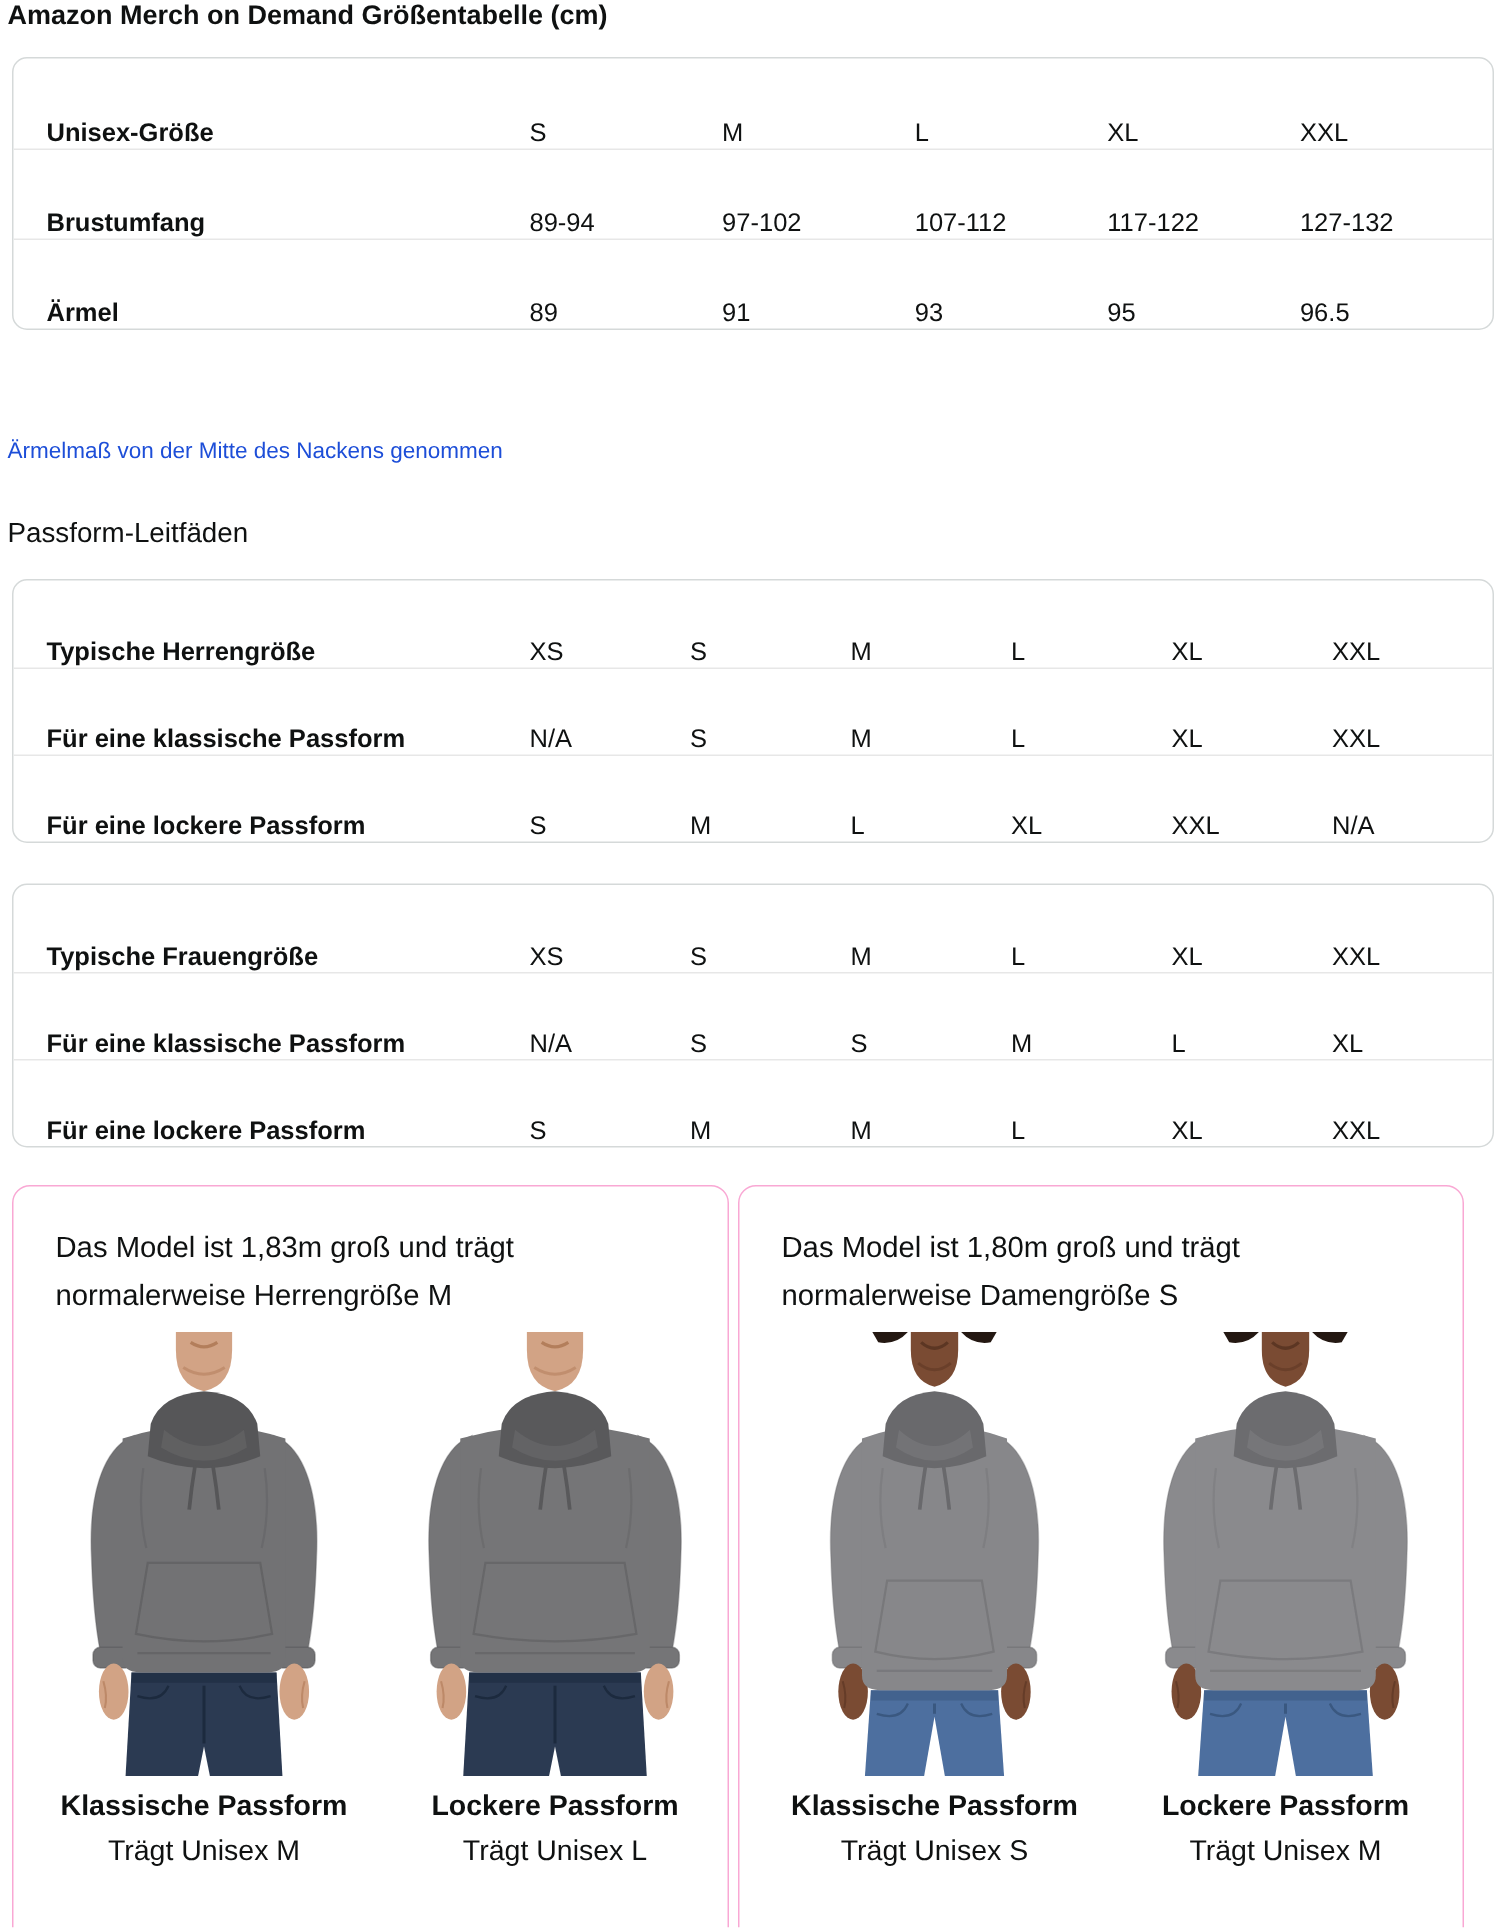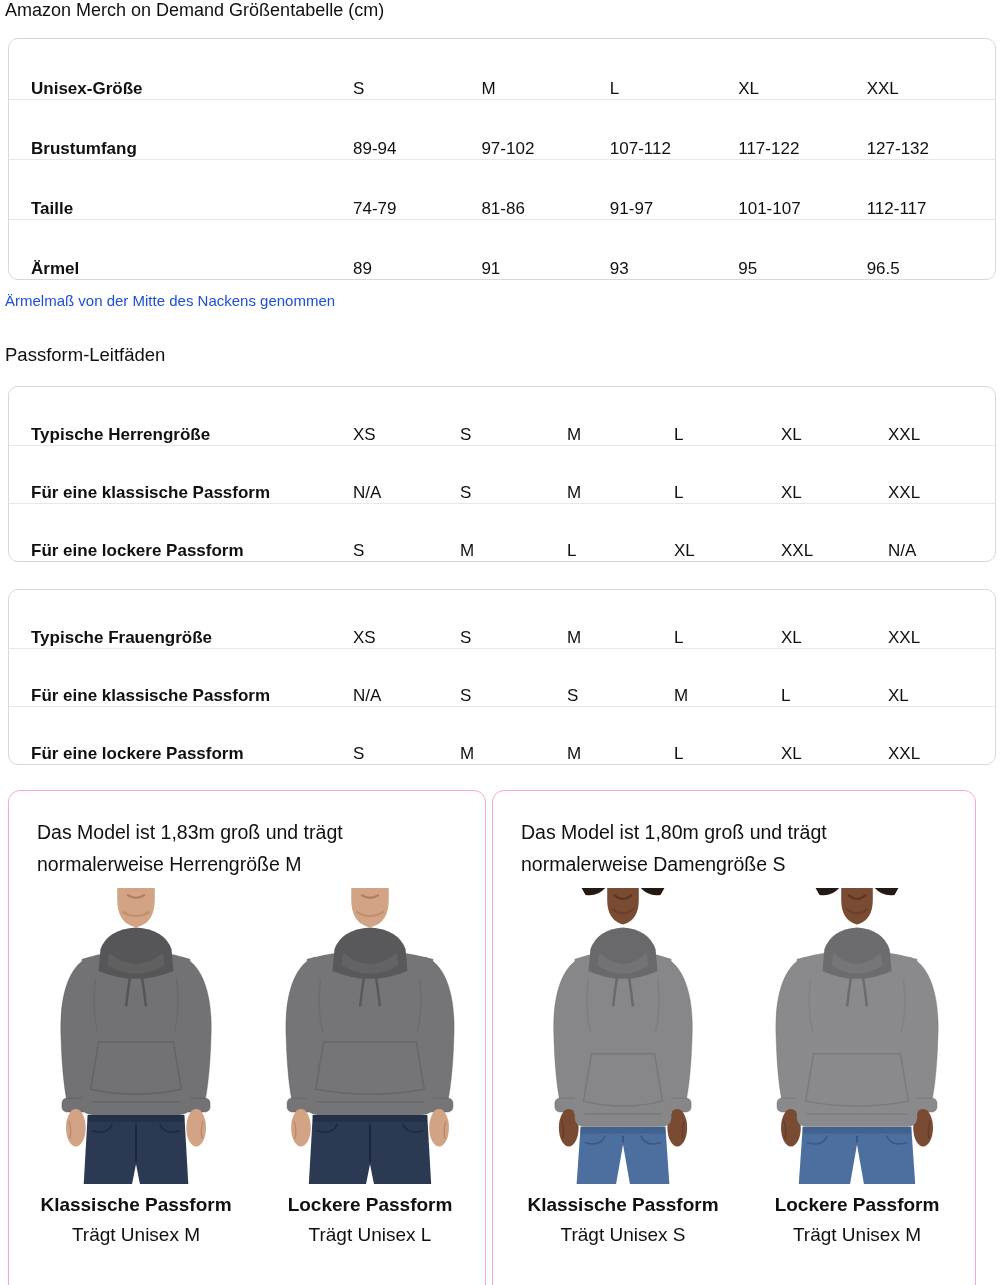--- a/index.html
+++ b/index.html
@@ -7,21 +7,21 @@
   .page {
     position:relative;
     width:1000px; height:1285px;
     background:#ffffff;
     color:#0f1111;
     font-family:"Liberation Sans", sans-serif;
     overflow:hidden;
   }
   .page-title {
     position:absolute; left:5px; top:0px;
-    font-size:18px; font-weight:400; color:#0f1111;
+    font-size:18px; font-weight:700; color:#0f1111;
   }
   .tbl {
     position:absolute; left:8px; width:988px;
     border:1px solid #d5d9d9; border-radius:10px;
     background:#fff; overflow:hidden;
   }
   #tbl-unisex { top:38px; }
   #tbl-men    { top:386px; }
   #tbl-women  { top:589px; }
   .t-row {
@@ -80,28 +80,20 @@
         <div class="t-cell">XL</div>
         <div class="t-cell">XXL</div>
       </div>
       <div class="t-row">
         <div class="t-cell label">Brustumfang</div>
         <div class="t-cell">89-94</div>
         <div class="t-cell">97-102</div>
         <div class="t-cell">107-112</div>
         <div class="t-cell">117-122</div>
         <div class="t-cell">127-132</div>
-      </div>
-      <div class="t-row">
-        <div class="t-cell label">Taille</div>
-        <div class="t-cell">74-79</div>
-        <div class="t-cell">81-86</div>
-        <div class="t-cell">91-97</div>
-        <div class="t-cell">101-107</div>
-        <div class="t-cell">112-117</div>
       </div>
       <div class="t-row">
         <div class="t-cell label">Ärmel</div>
         <div class="t-cell">89</div>
         <div class="t-cell">91</div>
         <div class="t-cell">93</div>
         <div class="t-cell">95</div>
         <div class="t-cell">96.5</div>
       </div>
     </div>

